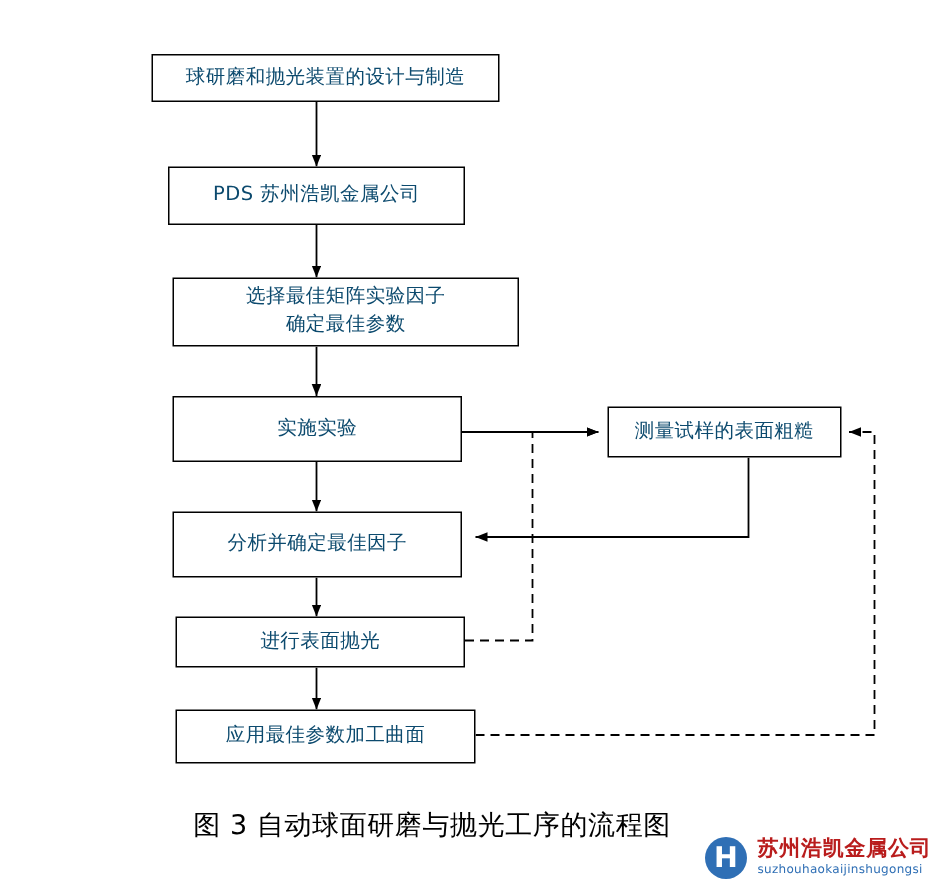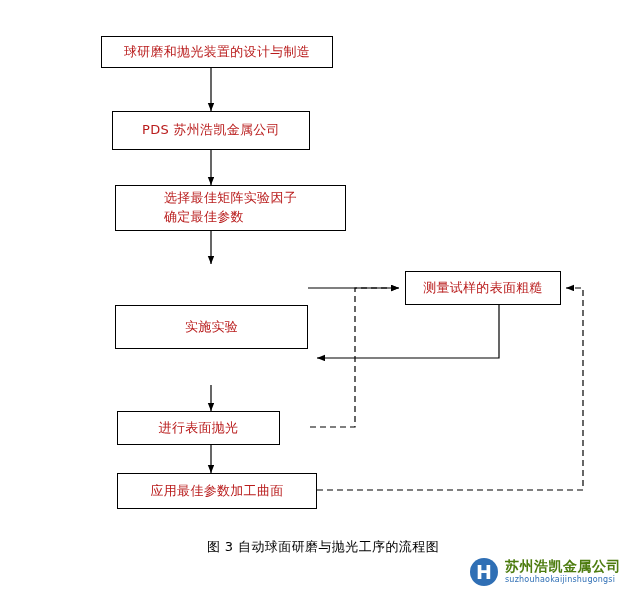--- a/index.html
+++ b/index.html
@@ -21,47 +21,46 @@
     height: 596px;
   }
   .node {
     position: absolute;
     box-sizing: border-box;
     border: 1px solid #000000;
     background: #ffffff;
     display: flex;
     align-items: center;
     justify-content: center;
-    text-align: left;
-    color: #b91c1c;
+    text-align: center;
+    color: #0c4a6e;
     font-size: 13px;
     line-height: 1.45;
     letter-spacing: 0.3px;
     white-space: pre-line;
     z-index: 3;
   }
   svg.edges {
     position: absolute;
     left: 0; top: 0;
     width: 624px;
     height: 596px;
     z-index: 1;
     pointer-events: none;
   }
   .caption {
     position: absolute;
     left: 0;
     top: 538px;
     width: 576px;
     text-align: center;
-    font-size: 13px;
+    font-size: 18px;
     color: #000000;
     letter-spacing: 0.4px;
     z-index: 3;
-    margin-left: 35px;
   }
   .logo {
     position: absolute;
     left: 470px;
     top: 558px;
     display: flex;
     align-items: center;
     gap: 7px;
     z-index: 3;
   }
@@ -80,21 +79,21 @@
     line-height: 1;
   }
   .logo-text {
     display: flex;
     flex-direction: column;
     justify-content: center;
     line-height: 1.05;
   }
   .logo-cn {
     font-size: 14px;
-    color: #4d7c0f;
+    color: #b91c1c;
     font-weight: bold;
     letter-spacing: 0.5px;
   }
   .logo-py {
     font-size: 8px;
     color: #2f6fb5;
     letter-spacing: 0.2px;
     margin-top: 2px;
   }
 </style>
@@ -126,24 +125,25 @@
     <polyline points="317,490 583,490 583,288 566,288" fill="none" stroke="#000" stroke-width="1.2" stroke-dasharray="6,4" marker-end="url(#arrow)"></polyline>
   </svg>
 
   <div class="node" style="left:101px; top:36px; width:232px; height:32px;">球研磨和抛光装置的设计与制造</div>
 
   <div class="node" style="left:112px; top:111px; width:198px; height:39px;">PDS 苏州浩凯金属公司</div>
 
   <div class="node" style="left:115px; top:185px; width:231px; height:46px;">选择最佳矩阵实验因子
 确定最佳参数</div>
 
-  <div class="node" style="left:115px; top:264px; width:193px; height:44px;margin-top:41px;">实施实验</div>
+  <div class="node" style="left:115px; top:264px; width:193px; height:44px;">实施实验</div>
 
+  <div class="node" style="left:115px; top:341px; width:193px; height:44px;">分析并确定最佳因子</div>
 
-  <div class="node" style="left:117px; top:411px; width:163px; height:34px;">进行表面抛光</div>
+  <div class="node" style="left:117px; top:411px; width:193px; height:34px;">进行表面抛光</div>
 
   <div class="node" style="left:117px; top:473px; width:200px; height:36px;">应用最佳参数加工曲面</div>
 
   <div class="node" style="left:405px; top:271px; width:156px; height:34px;">测量试样的表面粗糙</div>
 
   <div class="caption">图 3 自动球面研磨与抛光工序的流程图</div>
 
   <div class="logo">
     <div class="logo-mark">H</div>
     <div class="logo-text">

